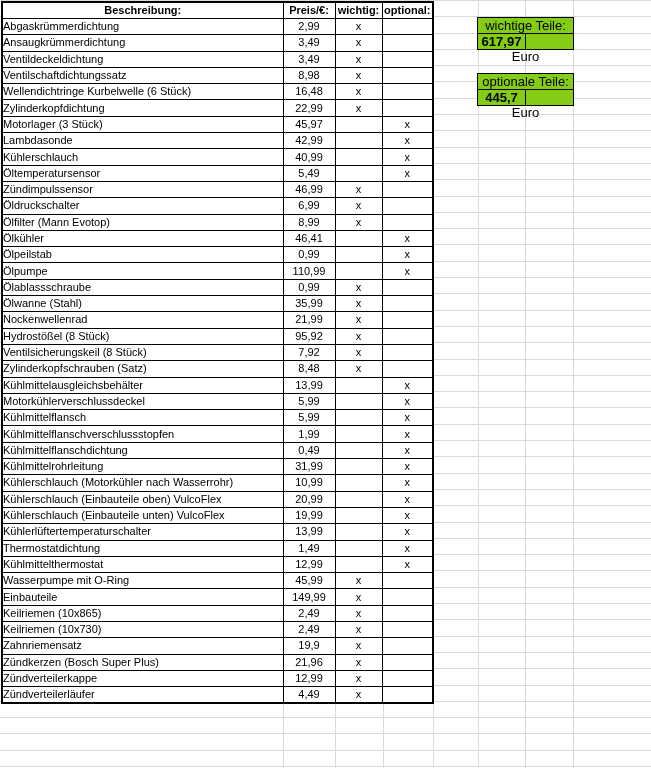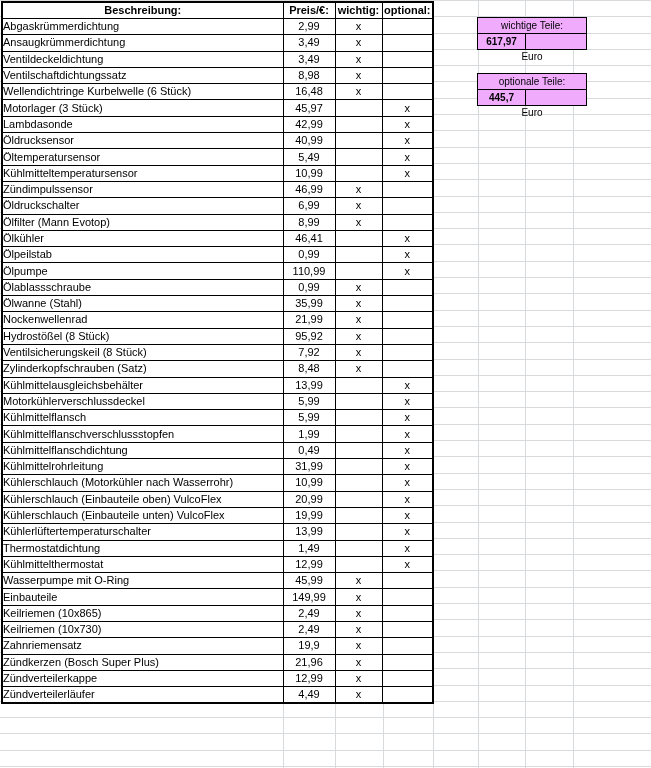--- a/index.html
+++ b/index.html
@@ -29,23 +29,23 @@
     padding:0; margin:0; overflow:hidden; white-space:nowrap;
     vertical-align:middle;
   }
   table.parts th { font-weight:bold; height:15px; }
   td.c-desc  { text-align:left; padding-left:3px; }
   td.c-price { text-align:center; }
   td.c-mark  { text-align:center; }
 
   
   .sumbox {
-    position:absolute; left:477px; width:110px; z-index:2;
-    background:#f0abfc; border:1px solid var(--border);
-    font-size:10px; box-sizing:border-box;
+    position:absolute; left:477px; width:97px; z-index:2;
+    background:#84cc16; border:1px solid var(--border);
+    font-size:13px; box-sizing:border-box;
   }
   #box-wichtig  { top:17px; }
   #box-optional { top:73px; }
   .sumbox .title {
     height:15px; line-height:15px; text-align:center;
     border-bottom:1px solid var(--border); white-space:nowrap; overflow:hidden;
   }
   .sumbox .vals { display:flex; height:15px; line-height:15px;flex-direction:column; }
   .sumbox .val  { width:47px; text-align:center; font-weight:bold; border-right:1px solid var(--border); }
   .sumbox .unit { flex:1; text-align:center; }
@@ -104,46 +104,46 @@
           <td class="c-mark">x</td>
           <td class="c-mark"></td>
         </tr>
         <tr>
           <td class="c-desc">Wellendichtringe Kurbelwelle (6 Stück)</td>
           <td class="c-price">16,48</td>
           <td class="c-mark">x</td>
           <td class="c-mark"></td>
         </tr>
         <tr>
+          <td class="c-desc">Zylinderkopfdichtung</td>
+          <td class="c-price">22,99</td>
+          <td class="c-mark">x</td>
+          <td class="c-mark"></td>
+        </tr>
+        <tr>
           <td class="c-desc">Motorlager (3 Stück)</td>
           <td class="c-price">45,97</td>
           <td class="c-mark"></td>
           <td class="c-mark">x</td>
         </tr>
         <tr>
           <td class="c-desc">Lambdasonde</td>
           <td class="c-price">42,99</td>
           <td class="c-mark"></td>
           <td class="c-mark">x</td>
         </tr>
         <tr>
-          <td class="c-desc">Öldrucksensor</td>
+          <td class="c-desc">Kühlerschlauch</td>
           <td class="c-price">40,99</td>
           <td class="c-mark"></td>
           <td class="c-mark">x</td>
         </tr>
         <tr>
           <td class="c-desc">Öltemperatursensor</td>
           <td class="c-price">5,49</td>
-          <td class="c-mark"></td>
-          <td class="c-mark">x</td>
-        </tr>
-        <tr>
-          <td class="c-desc">Kühlmitteltemperatursensor</td>
-          <td class="c-price">10,99</td>
           <td class="c-mark"></td>
           <td class="c-mark">x</td>
         </tr>
         <tr>
           <td class="c-desc">Zündimpulssensor</td>
           <td class="c-price">46,99</td>
           <td class="c-mark">x</td>
           <td class="c-mark"></td>
         </tr>
         <tr>

